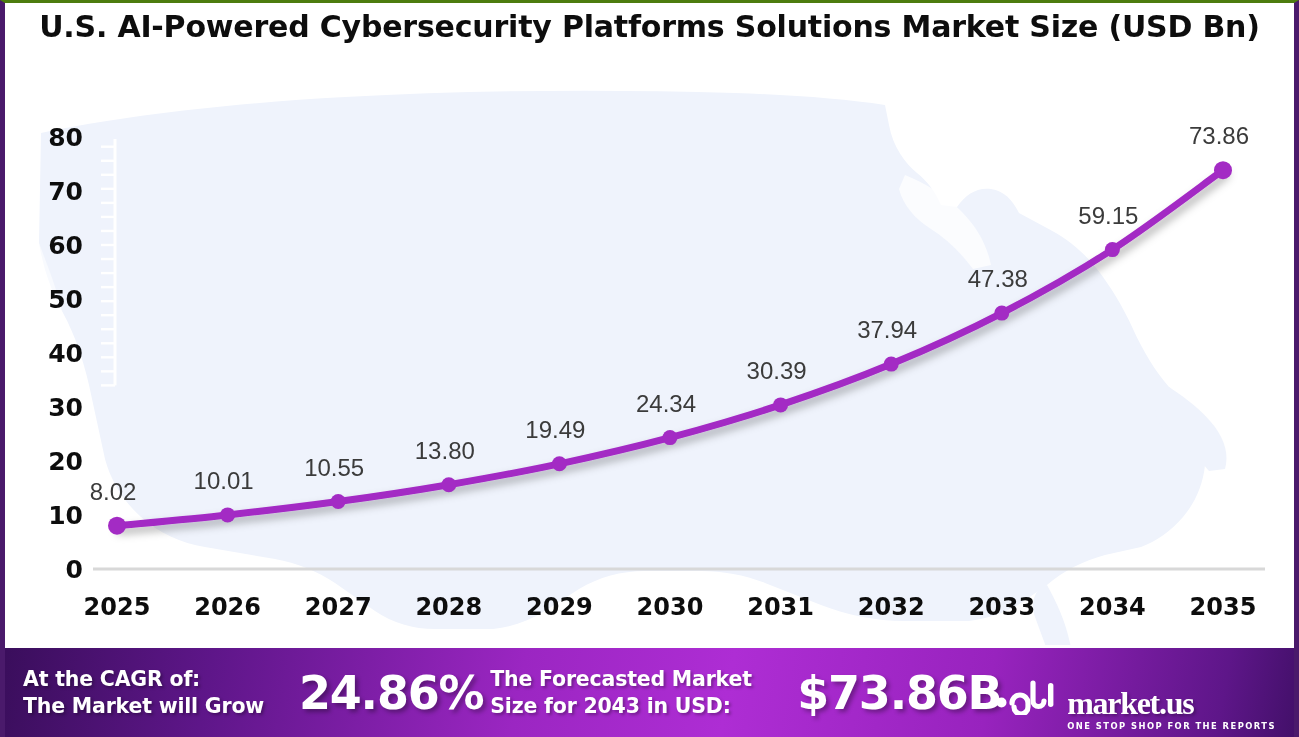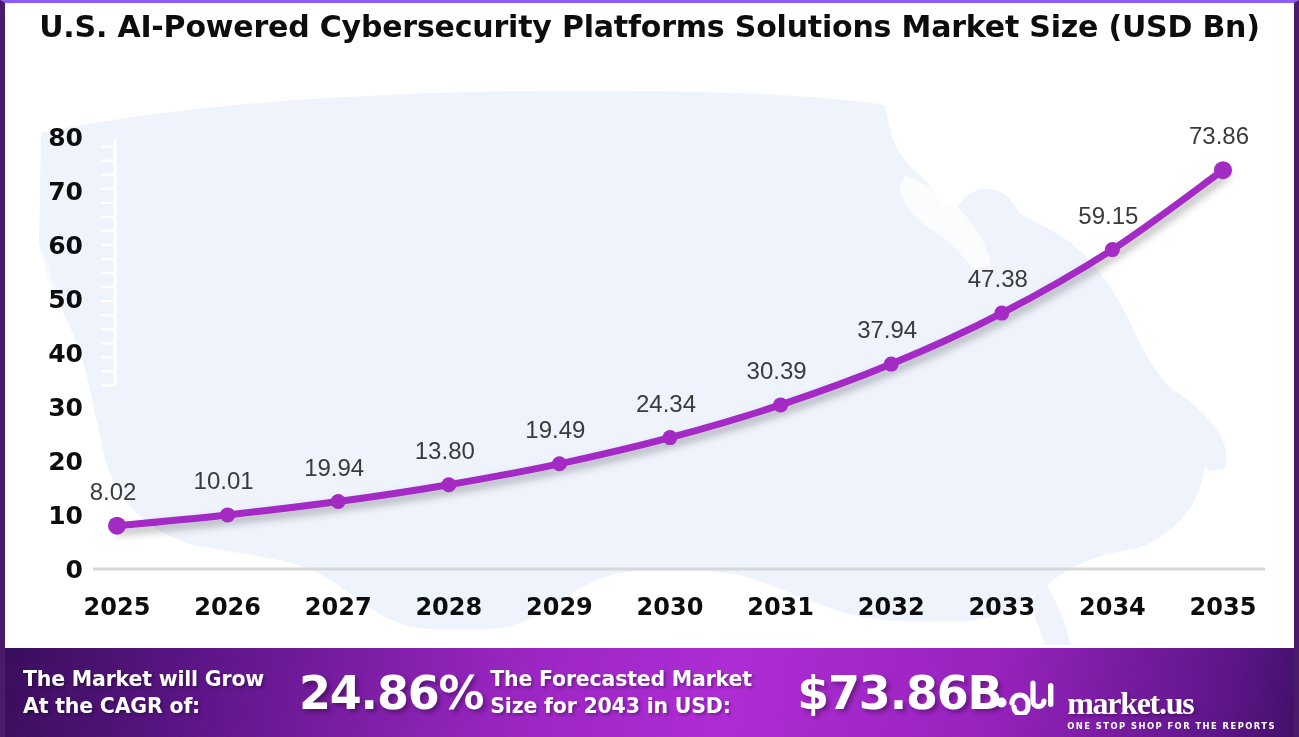--- a/index.html
+++ b/index.html
@@ -12,21 +12,21 @@
     font-family: "Liberation Sans", sans-serif;
   }
 
   #root {
     position: relative;
     width: 1299px;
     height: 737px;
     background: #ffffff;
     border-left: 5px solid #4A1A6B;
     border-right: 5px solid #4A1A6B;
-    border-top: 3px solid #8b5cf6;
+    border-top: 3px solid #4d7c0f;
     overflow: hidden;
   }
 
   
   #chart-title {
     position: absolute;
     left: 0; top: 6px;
     width: 1289px;
     text-align: center;
     font-family: "DejaVu Sans", sans-serif;
@@ -306,37 +306,37 @@
         <div class="xtick-label" style="left: 775.6px; top: 538px;">2031</div>
         <div class="xtick-label" style="left: 886.2px; top: 538px;">2032</div>
         <div class="xtick-label" style="left: 996.8px; top: 538px;">2033</div>
         <div class="xtick-label" style="left: 1107.4px; top: 538px;">2034</div>
         <div class="xtick-label" style="left: 1218px; top: 538px;">2035</div>
       </div>
 
     <div id="point-labels">
         <div class="point-label" style="left: 108px; top: 450.692px;">8.02</div>
         <div class="point-label" style="left: 218.6px; top: 439.946px;">10.01</div>
-        <div class="point-label" style="left: 329.2px; top: 426.5px;">19.94</div>
+        <div class="point-label" style="left: 329.2px; top: 426.5px;">10.55</div>
         <div class="point-label" style="left: 439.8px; top: 409.706px;">13.80</div>
         <div class="point-label" style="left: 550.4px; top: 388.754px;">19.49</div>
         <div class="point-label" style="left: 661px; top: 362.564px;">24.34</div>
         <div class="point-label" style="left: 771.6px; top: 329.894px;">30.39</div>
         <div class="point-label" style="left: 882.2px; top: 289.124px;">37.94</div>
         <div class="point-label" style="left: 992.8px; top: 238.148px;">47.38</div>
         <div class="point-label" style="left: 1103.4px; top: 174.59px;">59.15</div>
         <div class="point-label" style="left: 1214px; top: 95.156px;">73.86</div>
       </div>
   </div>
 
   <div id="banner">
 
     <div id="cagr-caption" class="banner-caption">
+      <div>At the CAGR of:</div>
       <div>The Market will Grow</div>
-      <div>At the CAGR of:</div>
     </div>
 
     <div id="cagr-value" class="banner-value">24.86%</div>
 
     <div id="forecast-caption" class="banner-caption">
       <div>The Forecasted Market</div>
       <div>Size for 2043 in USD:</div>
     </div>
 
     <div id="forecast-value" class="banner-value">$73.86B</div>

